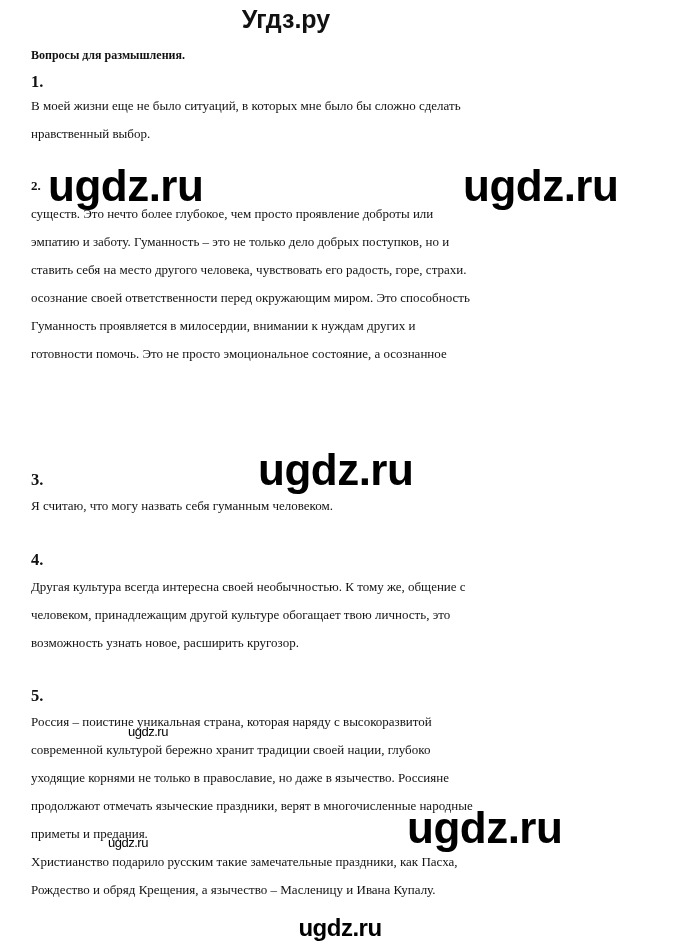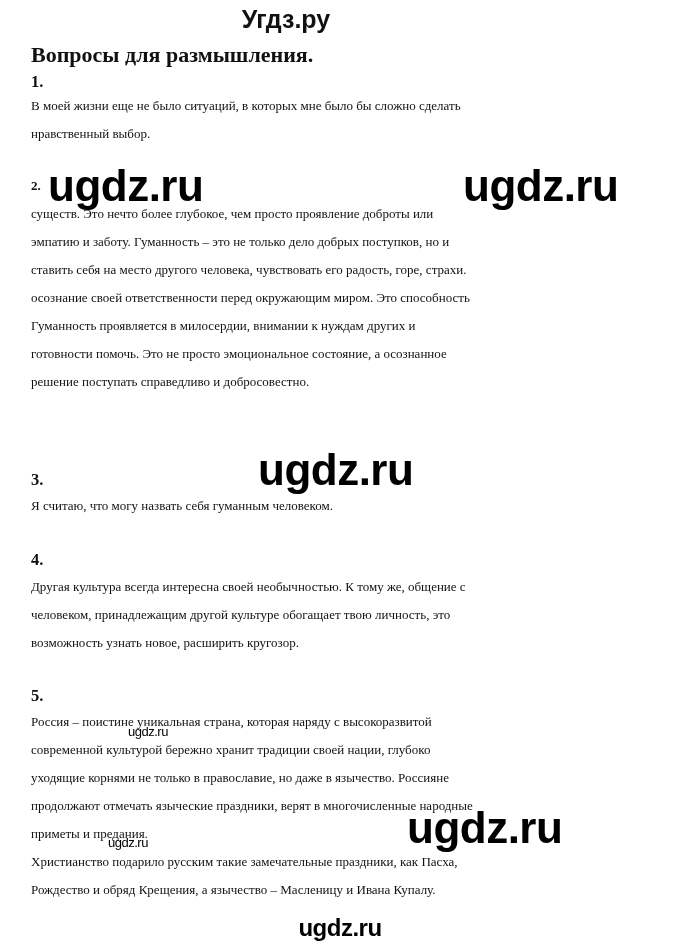--- a/index.html
+++ b/index.html
@@ -26,21 +26,21 @@
       font-size: 25px;
       line-height: 30px;
       top: 4px;
       color: #111;
     }
     .doc-title {
       position: absolute;
       left: 31px;
       top: 45px;
       font-weight: bold;
-      font-size: 22px;
+      font-size: 12px;
       line-height: 20px;
       white-space: nowrap;
     }
     .q-num {
       position: absolute;
       left: 31px;
       font-weight: bold;
       font-size: 16.5px;
       line-height: 20px;
     }
@@ -92,21 +92,20 @@
 </div>
 
 <div class="q-num" style="top:176px; font-size:13px">2.</div>
 <div class="para" style="top:200px">
   <span class="line">существ. Это нечто более глубокое, чем просто проявление доброты или</span>
   <span class="line">эмпатию и заботу. Гуманность – это не только дело добрых поступков, но и</span>
   <span class="line">ставить себя на место другого человека, чувствовать его радость, горе, страхи.</span>
   <span class="line">осознание своей ответственности перед окружающим миром. Это способность</span>
   <span class="line">Гуманность проявляется в милосердии, внимании к нуждам других и</span>
   <span class="line">готовности помочь. Это не просто эмоциональное состояние, а осознанное</span>
-  <span class="line">решение поступать справедливо и добросовестно.</span>
 </div>
 
 <div class="q-num" style="top:470px">3.</div>
 <div class="para" style="top:492px">
   <span class="line">Я считаю, что могу назвать себя гуманным человеком.</span>
 </div>
 
 <div class="q-num" style="top:550px">4.</div>
 <div class="para" style="top:573px">
   <span class="line">Другая культура всегда интересна своей необычностью. К тому же, общение с</span>

